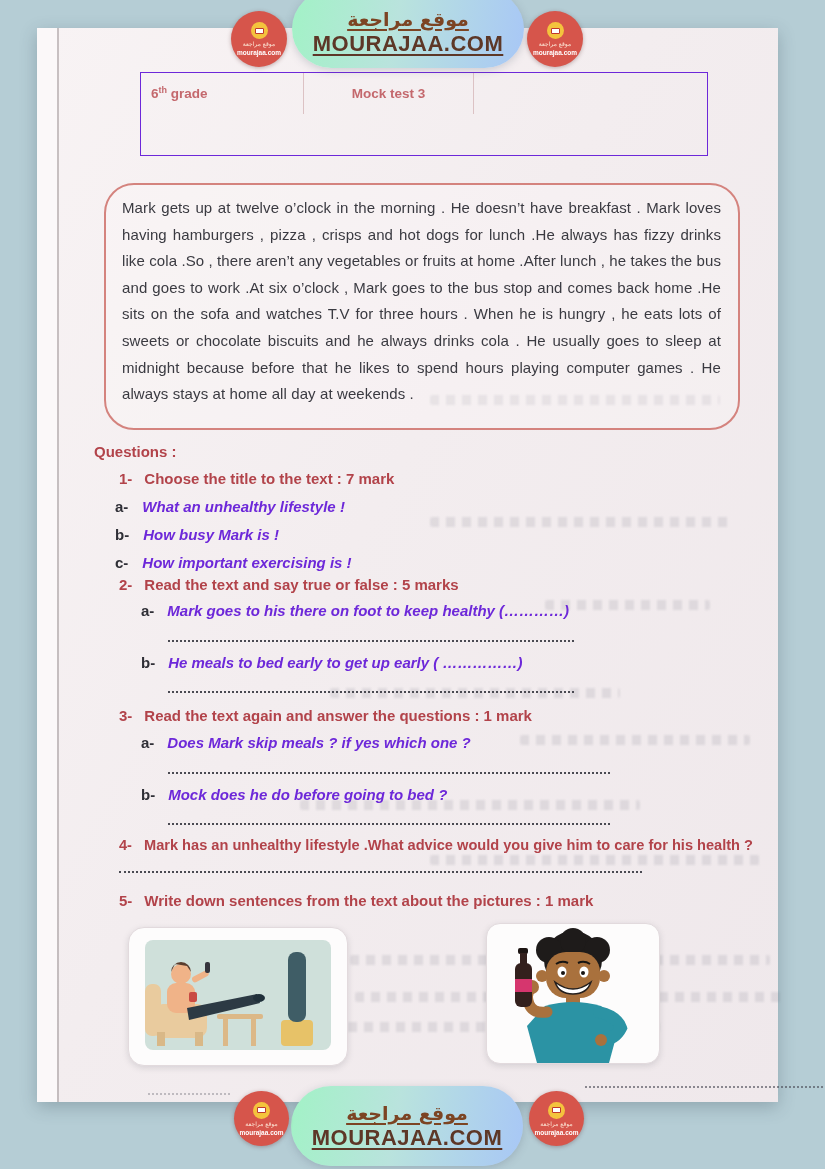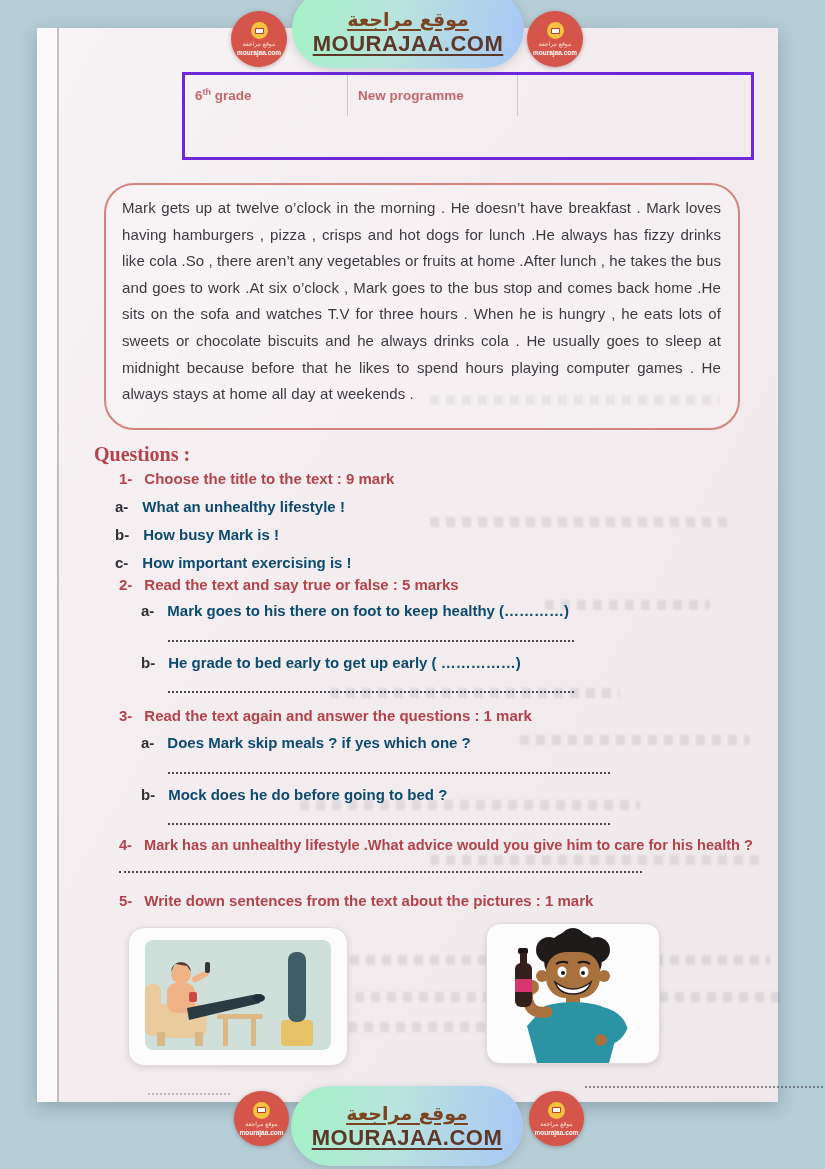--- a/index.html
+++ b/index.html
@@ -17,21 +17,21 @@
     background:linear-gradient(120deg,#f8f3f4 0%,#f3edef 45%,#efe8eb 100%);
     box-shadow:0 5px 16px rgba(50,70,80,.28);
   }
   .paper-edge{left:37px;top:28px;width:20px;height:1074px;background:#fbf8f9;}
   .paper-crease{left:57px;top:28px;width:2px;height:1074px;background:rgba(140,130,134,.45);}
 
   
   .header-table{
     left:140px;top:72px;width:566px;height:82px;
     display:grid;grid-template-columns:163px 170px 233px;grid-template-rows:1fr 1fr;
-    border:3px solid #6d28d9;color:#c4686d;font-size:13.5px;font-weight:600;margin-left:42px;
+    border:1px solid #6d28d9;color:#c4686d;font-size:13.5px;font-weight:600;
   }
   .header-table .cell{display:flex;align-items:center;padding:0 10px;border-right:1px solid #dcc2c4;}
   .header-table .cell:nth-child(3n){border-right:none;}
   .header-table .cell.center{justify-content:center;}
   .header-table sup{font-size:9px;line-height:0;}
 
   
   .passage-box{
     left:104px;top:183px;width:636px;height:247px;
     border:2.5px solid #d4837e;border-radius:30px;box-sizing:border-box;
@@ -40,22 +40,22 @@
   .passage-box p{
     margin:10px 17px 0 16px;font-size:15px;line-height:26.6px;
     color:#3a3a41;font-weight:500;text-align:justify;letter-spacing:.1px;
   }
 
   
   .qrow{display:flex;gap:12px;font-size:15px;white-space:nowrap;}
   .qnum{font-weight:700;color:#b2434a;}
   .qtitle{font-weight:700;color:#b2434a;}
   .sublabel{font-weight:700;color:#2f2f36;}
-  .subtext{font-weight:600;color:#0c4a6e;}
-  .q-heading{font-size:20px;font-weight:700;color:#b2434a;font-family:Liberation Serif, serif;}
+  .subtext{font-weight:600;color:#6d28d9;font-style:italic;}
+  .q-heading{font-size:15px;font-weight:700;color:#b2434a;}
   .dotline{border-top:2.5px dotted #4a4a52;height:0;}
   .q4row{font-size:14.6px;}
 
   
   .pic-card{background:#fdfcfc;border:1px solid #e2dadd;box-shadow:0 2px 6px rgba(90,90,100,.18);}
   .card-left{left:128px;top:927px;width:218px;height:137px;border-radius:16px;}
   .card-right{left:486px;top:923px;width:172px;height:139px;border-radius:14px;}
   .pic-card svg{display:block;}
 
   
@@ -112,34 +112,34 @@
 <div class="abs ghost" style="left:350px;top:955px;width:420px;"></div>
 <div class="abs ghost" style="left:355px;top:992px;width:430px;"></div>
 <div class="abs ghost" style="left:300px;top:1022px;width:360px;"></div>
 <div class="abs ghost-dots" style="left:585px;top:1086px;width:238px;"></div>
 <div class="abs ghost-dots" style="left:148px;top:1093px;width:82px;opacity:.5;"></div>
 
 <div class="abs header-table">
   <div class="cell">
     <span><span>6</span><sup>th</sup><span> grade</span></span>
   </div>
-  <div class="cell">
-      <span>New programme</span>
+  <div class="cell center">
+      <span>Mock test 3</span>
     </div>
 </div>
 
 <div class="abs passage-box">
   <p>Mark gets up at twelve o’clock in the morning . He doesn’t have breakfast . Mark loves having hamburgers , pizza , crisps and hot dogs for lunch .He always has fizzy drinks like cola .So , there aren’t any vegetables or fruits at home .After lunch , he takes the bus and goes to work .At six o’clock , Mark goes to the bus stop and comes back home .He sits on the sofa and watches T.V for three hours . When he is hungry , he eats lots of sweets or chocolate biscuits and he always drinks cola . He usually goes to sleep at midnight because before that he likes to spend hours playing computer games . He always stays at home all day at weekends .</p>
 </div>
 
 <div class="abs q-heading" style="left:94px;top:443px;">Questions :</div>
 
 <div class="abs qrow" style="left:119px;top:470px;">
   <span class="qnum">1-</span>
-  <span class="qtitle">Choose the title to the text : 9 mark</span>
+  <span class="qtitle">Choose the title to the text : 7 mark</span>
 </div>
 <div class="abs qrow" style="left:115px;top:498px;gap:14px;">
   <span class="sublabel">a-</span>
   <span class="subtext">What an unhealthy lifestyle !</span>
 </div>
 <div class="abs qrow" style="left:115px;top:526px;gap:14px;">
   <span class="sublabel">b-</span>
   <span class="subtext">How busy Mark is !</span>
 </div>
 <div class="abs qrow" style="left:115px;top:554px;gap:14px;">
@@ -151,21 +151,21 @@
   <span class="qnum">2-</span>
   <span class="qtitle">Read the text and say true or false : 5 marks</span>
 </div>
 <div class="abs qrow" style="left:141px;top:602px;gap:13px;">
   <span class="sublabel">a-</span>
   <span class="subtext">Mark goes to his there on foot to keep healthy (…………)</span>
 </div>
 <div class="abs dotline" style="left:168px;top:640px;width:406px;"></div>
 <div class="abs qrow" style="left:141px;top:654px;gap:13px;">
   <span class="sublabel">b-</span>
-  <span class="subtext">He grade to bed early to get up early ( ……………)</span>
+  <span class="subtext">He meals to bed early to get up early ( ……………)</span>
 </div>
 <div class="abs dotline" style="left:168px;top:691px;width:406px;"></div>
 
 <div class="abs qrow" style="left:119px;top:707px;">
   <span class="qnum">3-</span>
   <span class="qtitle">Read the text again and answer the questions : 1 mark</span>
 </div>
 <div class="abs qrow" style="left:141px;top:734px;gap:13px;">
   <span class="sublabel">a-</span>
   <span class="subtext">Does Mark skip meals ? if yes which one ?</span>

